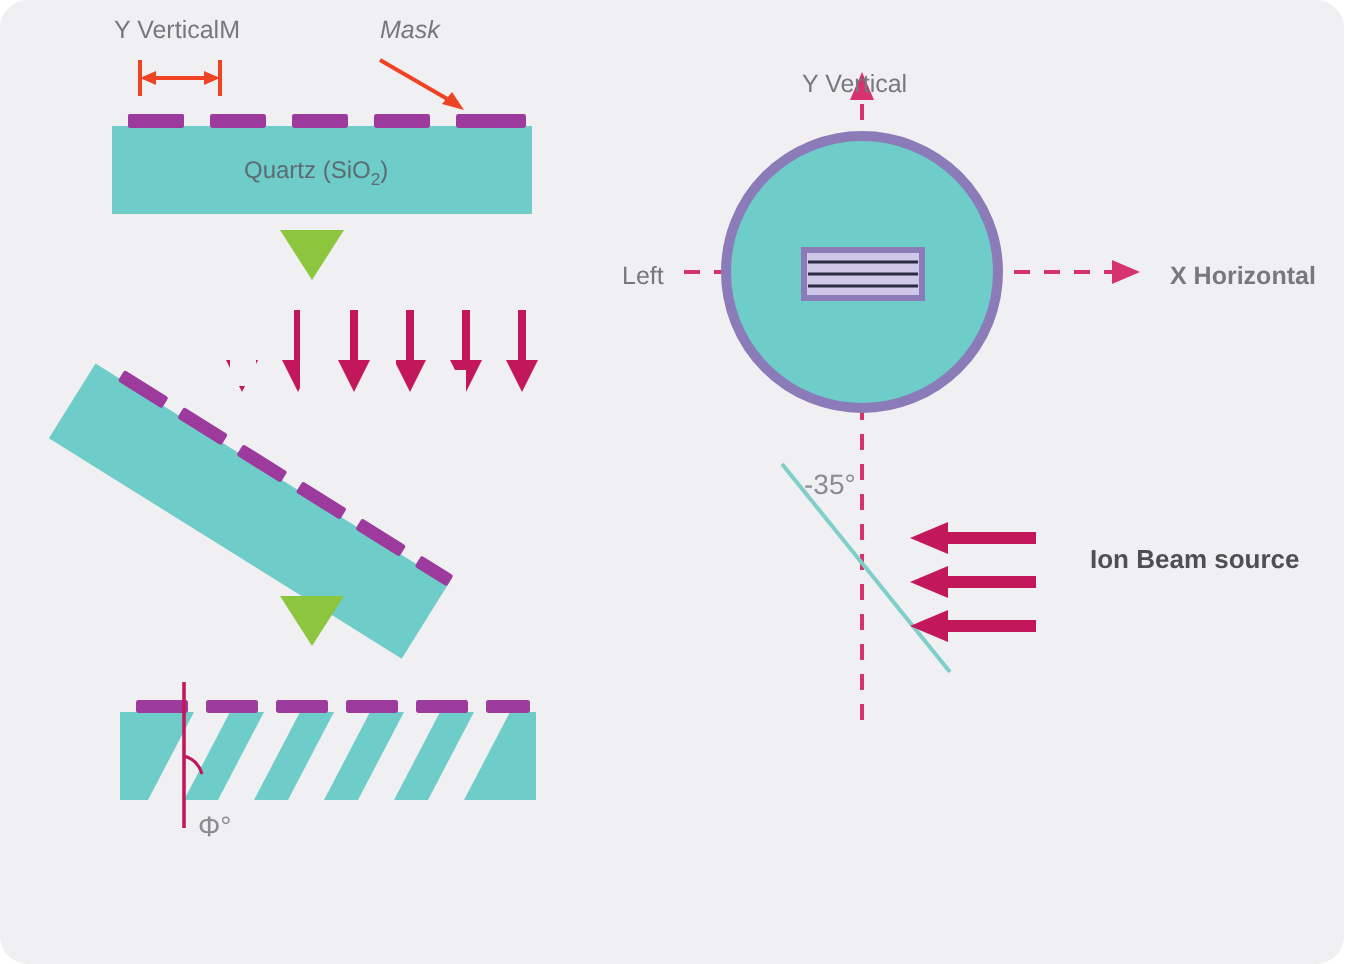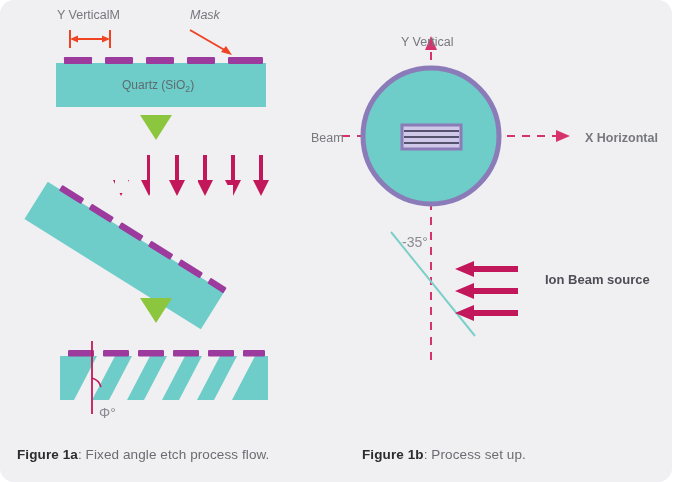--- a/index.html
+++ b/index.html
@@ -227,26 +227,18 @@
       </g>
       <g>
         <rect x="130" y="310" width="48" height="6"></rect>
         <polygon points="115,313 134,305 134,321"></polygon>
       </g>
     </g>
   </svg>
 
   <div class="lbl" style="left:401px; top:11px;margin-top:24px;">Y Vertical</div>
   <div class="lbl" style="left:585px; top:131px;font-weight:bold;">X Horizontal</div>
-  <div class="lbl" style="left:311px; top:131px;">Beam</div>
+  <div class="lbl" style="left:311px; top:131px;">Left</div>
   <div class="lbl-small" style="left:402px; top:234px;">-35°</div>
   <div class="lbl-dark" style="left:516px; top:272px;padding-left:29px;">Ion Beam source</div>
 
-  <div class="caption-row">
-    <div class="cap" id="cap-a">
-      <b>Figure 1a</b><span>: Fixed angle etch process flow.</span>
-    </div>
-    <div class="cap" id="cap-b">
-      <b>Figure 1b</b><span>: Process set up.</span>
-    </div>
-  </div>
 
 </div>
 
 </body></html>

